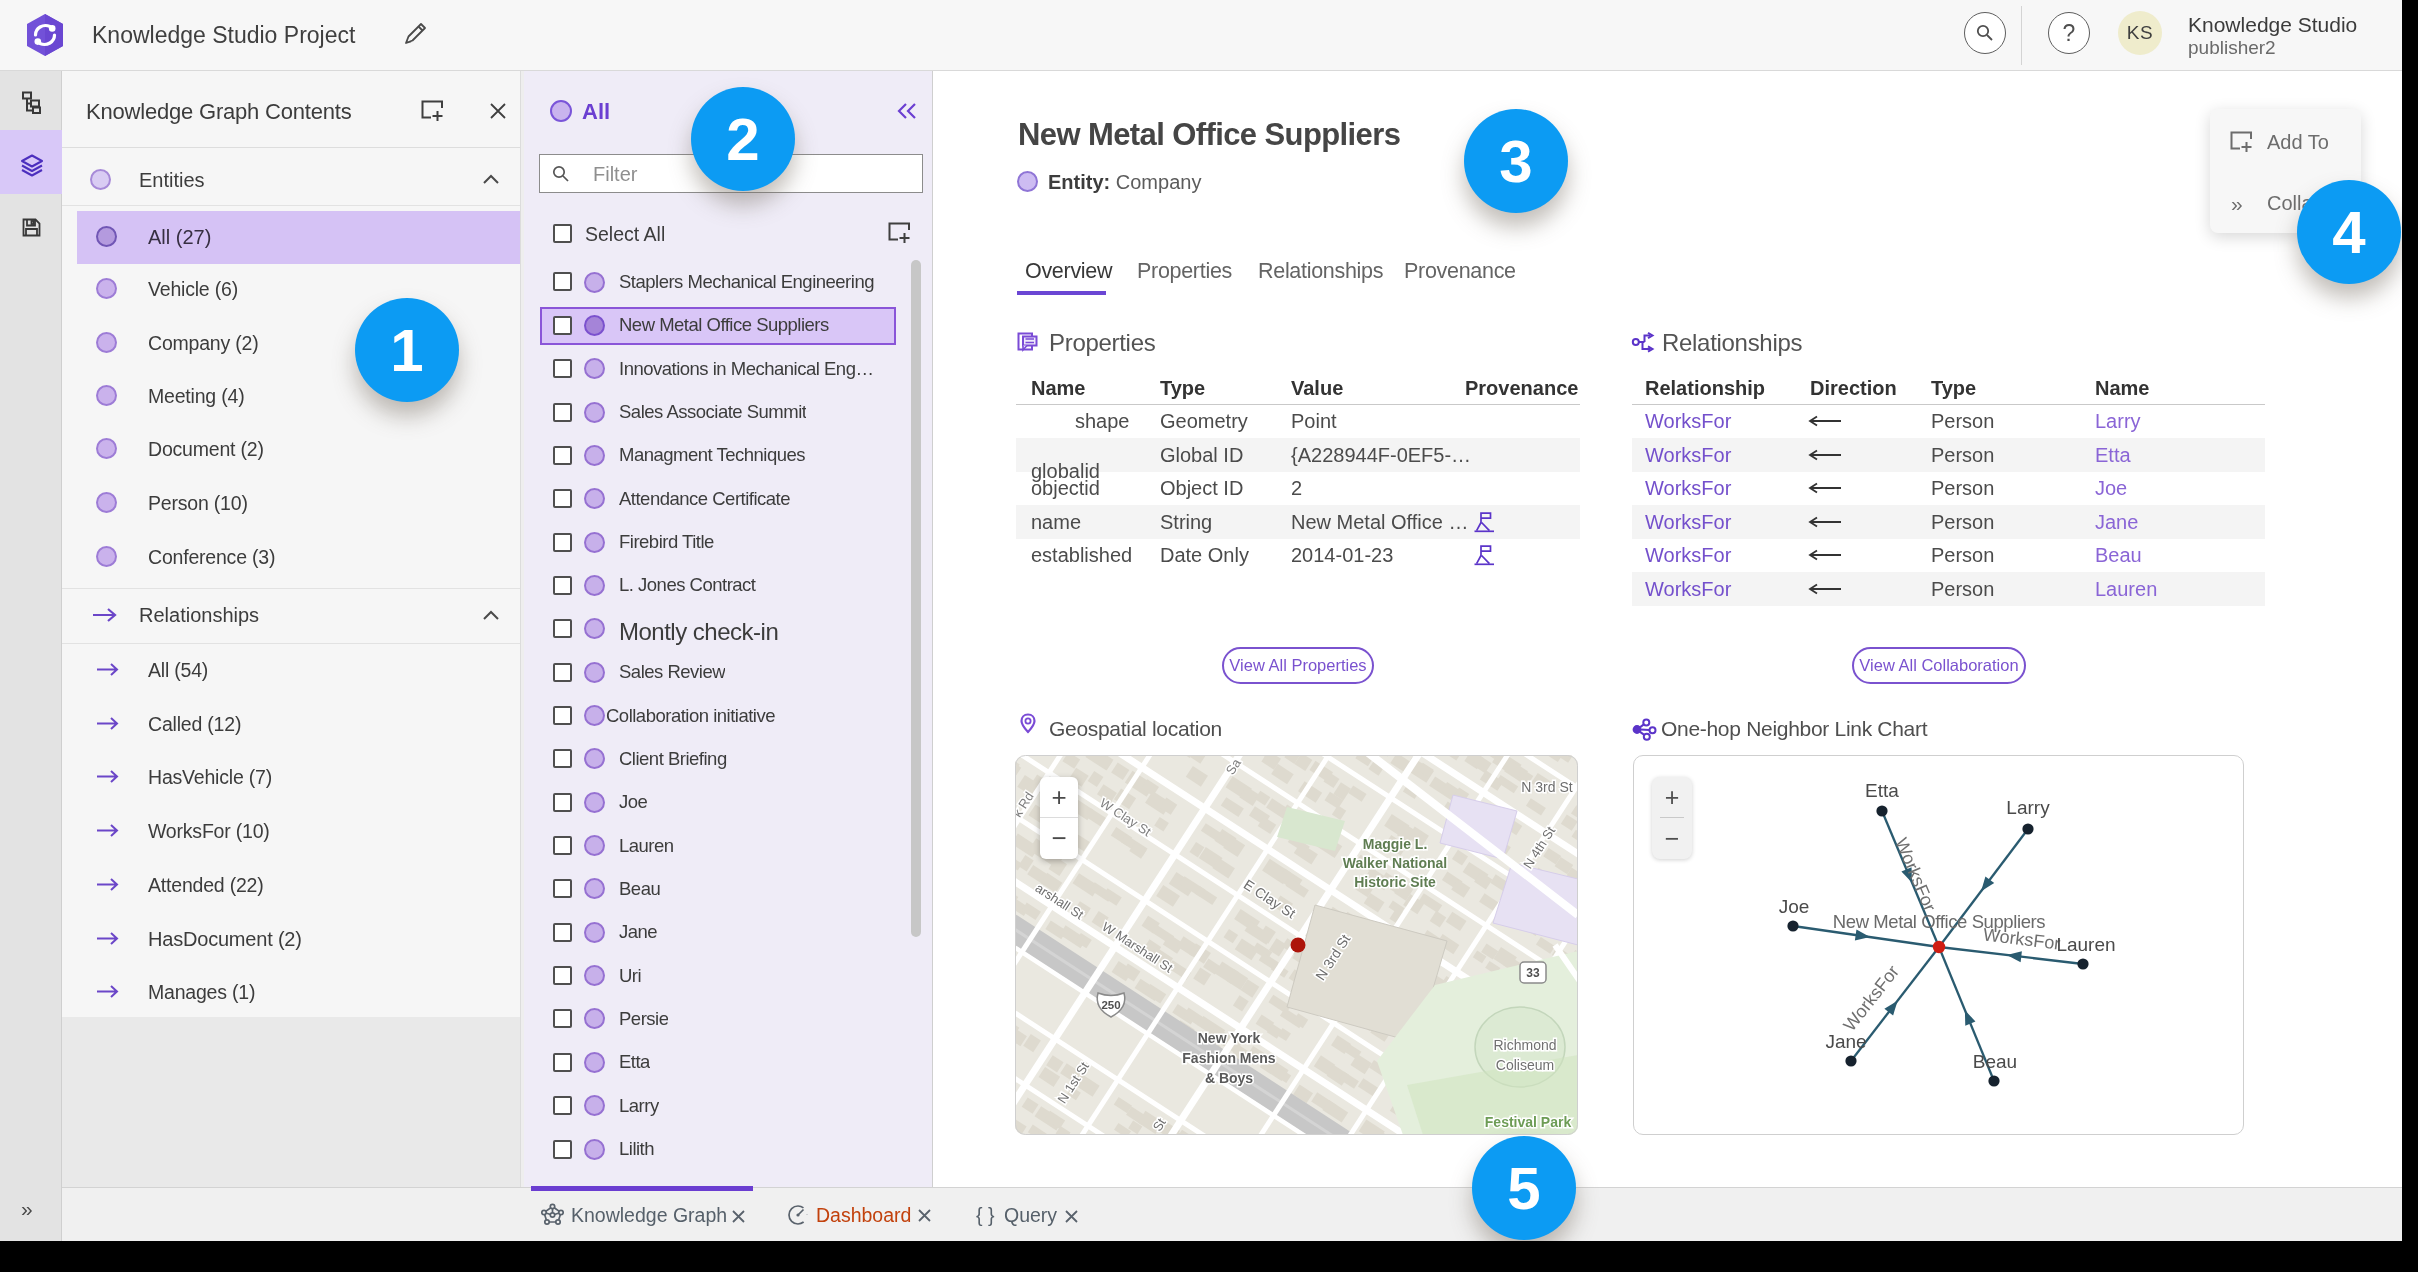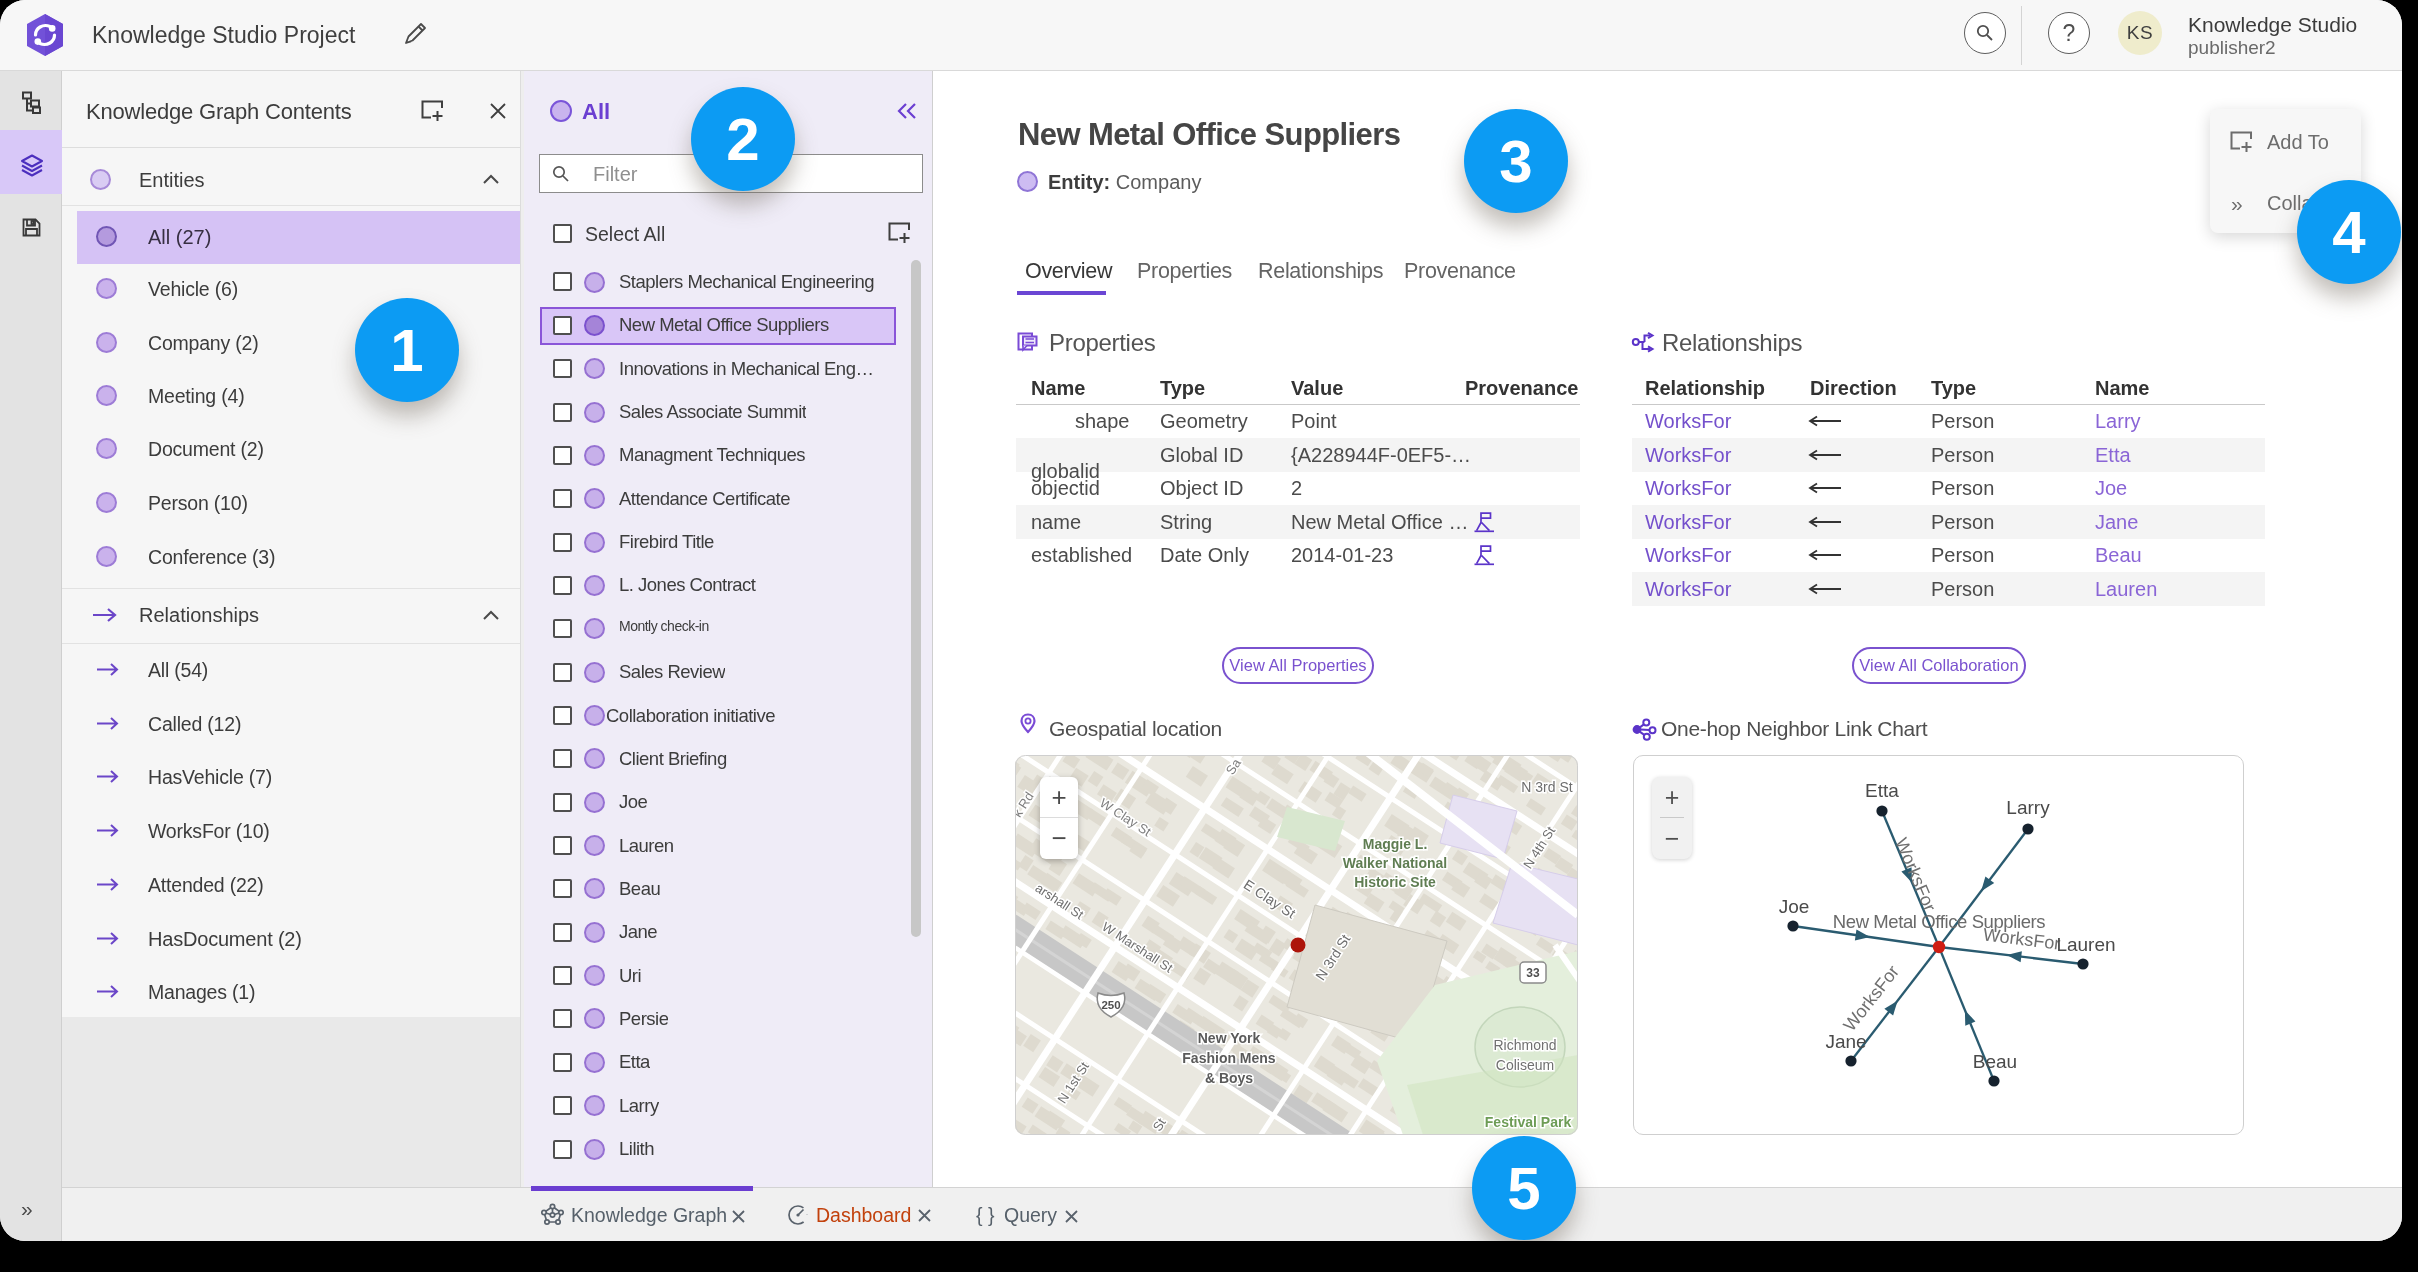--- a/index.html
+++ b/index.html
@@ -1,16 +1,16 @@
 <!DOCTYPE html>
 <html><head><meta charset="utf-8">
 <style>
 * { margin:0; padding:0; box-sizing:border-box; }
 html,body { width:2418px; height:1272px; background:#000; font-family:"Liberation Sans", sans-serif; }
-#app { position:absolute; left:0; top:0; width:2402px; height:1241px; background:#fff; overflow:hidden;border-radius:25px; }
+#app { position:absolute; left:0; top:0; width:2402px; height:1241px; background:#fff; overflow:hidden; }
 .abs { position:absolute; }
 .badge { position:absolute; width:104px; height:104px; border-radius:52px; background:#0c9bf3;
   box-shadow:0 14px 22px rgba(120,110,100,.45); color:#fff; font-size:60px; font-weight:bold;
   display:flex; align-items:center; justify-content:center; z-index:50; }
 .crc { border-radius:50%; }
 .row-circle { position:absolute; width:21px; height:21px; border-radius:50%; background:#c9b1ec; border:2px solid #9a76d4; }
 .pill { position:absolute; border:2px solid #7a52cf; color:#7a52cf; border-radius:19px; height:37px;
   display:flex; align-items:center; justify-content:center; font-size:18px; background:#fff; white-space:nowrap; }
 .thead { position:absolute; font-size:20px; font-weight:bold; color:#333; }
 .tcell { position:absolute; font-size:20px; color:#4b4b4b; white-space:nowrap; }
@@ -186,21 +186,21 @@
 <div class="abs crc" style="left:584px;top:488px;width:21px;height:21px;background:#c7b0ea;border:2px solid #9671d2;"></div>
 <div class="abs" style="left:619px;top:488px;font-size:18.5px;letter-spacing:-0.5px;color:#3c3c3c;max-width:272px;overflow:hidden;white-space:nowrap;">Attendance Certificate</div>
 <div class="abs" style="left:553px;top:533px;width:19px;height:19px;background:#fff;border:2px solid #4f4f4f;border-radius:2px;"></div>
 <div class="abs crc" style="left:584px;top:532px;width:21px;height:21px;background:#c7b0ea;border:2px solid #9671d2;"></div>
 <div class="abs" style="left:619px;top:531px;font-size:18.5px;letter-spacing:-0.5px;color:#3c3c3c;max-width:272px;overflow:hidden;white-space:nowrap;">Firebird Title</div>
 <div class="abs" style="left:553px;top:576px;width:19px;height:19px;background:#fff;border:2px solid #4f4f4f;border-radius:2px;"></div>
 <div class="abs crc" style="left:584px;top:575px;width:21px;height:21px;background:#c7b0ea;border:2px solid #9671d2;"></div>
 <div class="abs" style="left:619px;top:574px;font-size:18.5px;letter-spacing:-0.5px;color:#3c3c3c;max-width:272px;overflow:hidden;white-space:nowrap;">L. Jones Contract</div>
 <div class="abs" style="left:553px;top:619px;width:19px;height:19px;background:#fff;border:2px solid #4f4f4f;border-radius:2px;"></div>
 <div class="abs crc" style="left:584px;top:618px;width:21px;height:21px;background:#c7b0ea;border:2px solid #9671d2;"></div>
-<div class="abs" style="left:619px;top:618px;font-size:14px;letter-spacing:-0.5px;color:#3c3c3c;max-width:272px;overflow:hidden;white-space:nowrap;">Montly check-in</div>
+<div class="abs" style="left:619px;top:618px;font-size:24px;letter-spacing:-0.5px;color:#3c3c3c;max-width:272px;overflow:hidden;white-space:nowrap;">Montly check-in</div>
 <div class="abs" style="left:553px;top:663px;width:19px;height:19px;background:#fff;border:2px solid #4f4f4f;border-radius:2px;"></div>
 <div class="abs crc" style="left:584px;top:662px;width:21px;height:21px;background:#c7b0ea;border:2px solid #9671d2;"></div>
 <div class="abs" style="left:619px;top:661px;font-size:18.5px;letter-spacing:-0.5px;color:#3c3c3c;max-width:272px;overflow:hidden;white-space:nowrap;">Sales Review</div>
 <div class="abs" style="left:553px;top:706px;width:19px;height:19px;background:#fff;border:2px solid #4f4f4f;border-radius:2px;"></div>
 <div class="abs crc" style="left:584px;top:705px;width:21px;height:21px;background:#c7b0ea;border:2px solid #9671d2;"></div>
 <div class="abs" style="left:606px;top:705px;font-size:18.5px;letter-spacing:-0.5px;color:#3c3c3c;max-width:272px;overflow:hidden;white-space:nowrap;">Collaboration initiative</div>
 <div class="abs" style="left:553px;top:749px;width:19px;height:19px;background:#fff;border:2px solid #4f4f4f;border-radius:2px;"></div>
 <div class="abs crc" style="left:584px;top:748px;width:21px;height:21px;background:#c7b0ea;border:2px solid #9671d2;"></div>
 <div class="abs" style="left:619px;top:748px;font-size:18.5px;letter-spacing:-0.5px;color:#3c3c3c;max-width:272px;overflow:hidden;white-space:nowrap;">Client Briefing</div>
 <div class="abs" style="left:553px;top:793px;width:19px;height:19px;background:#fff;border:2px solid #4f4f4f;border-radius:2px;"></div>

